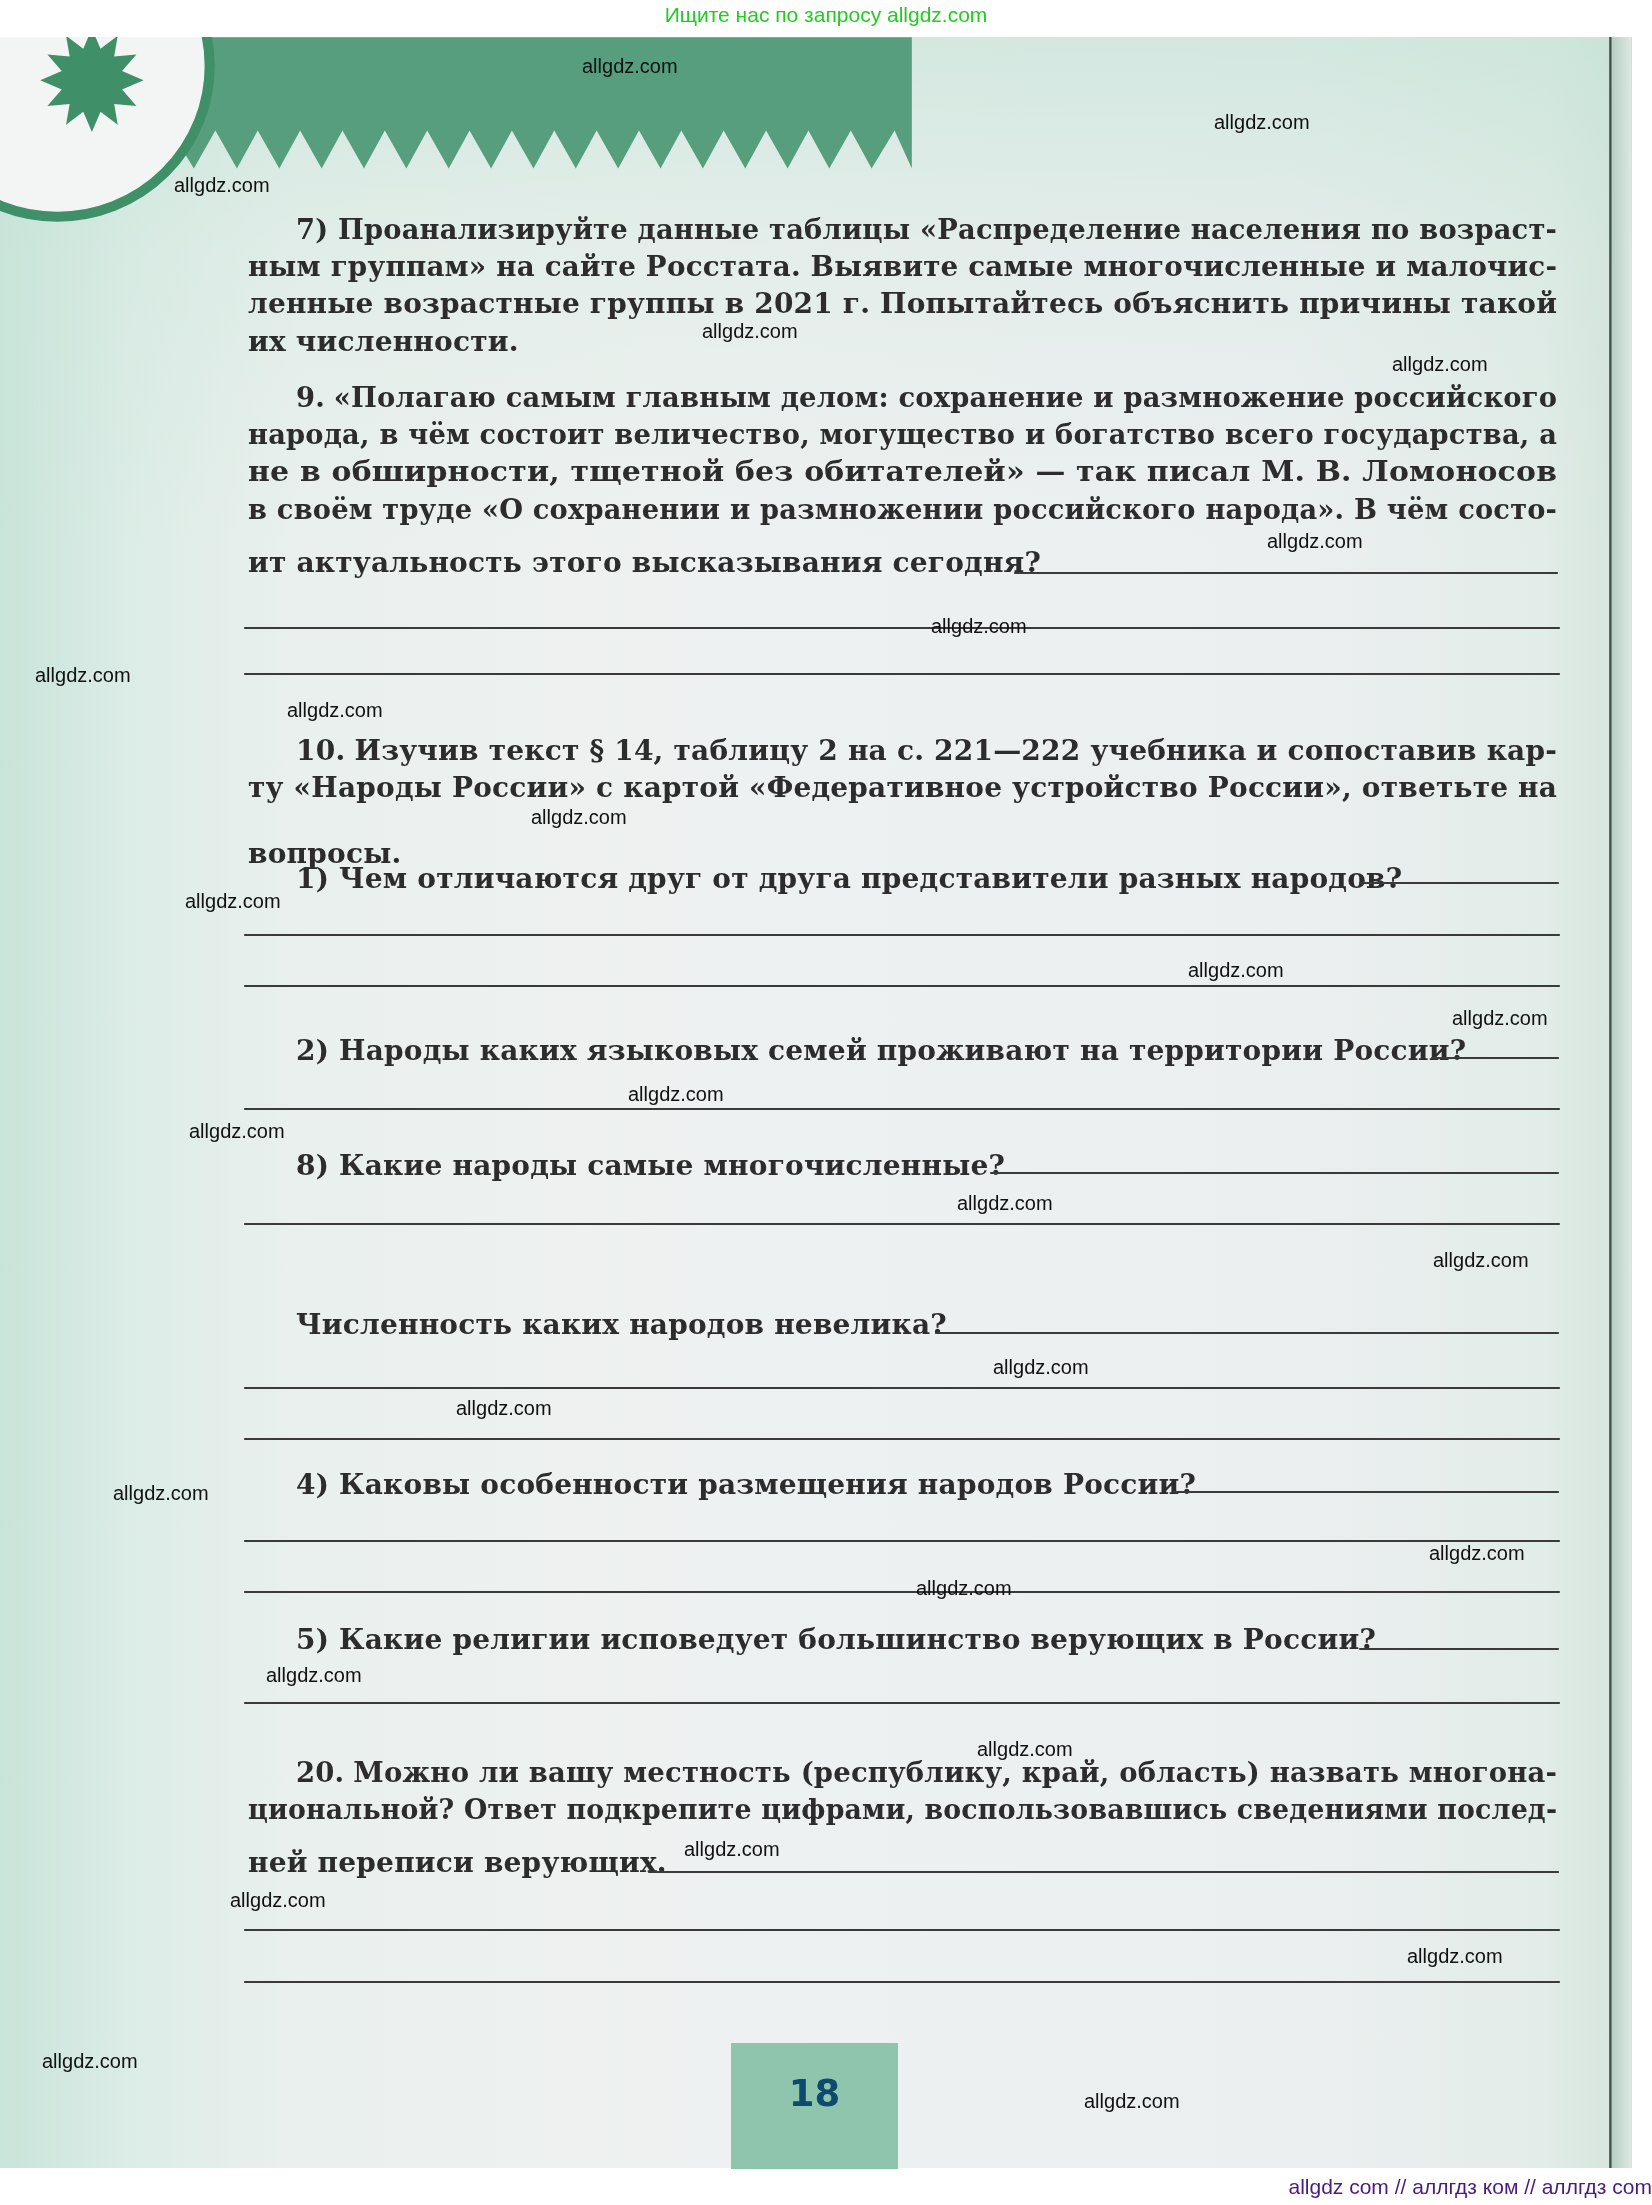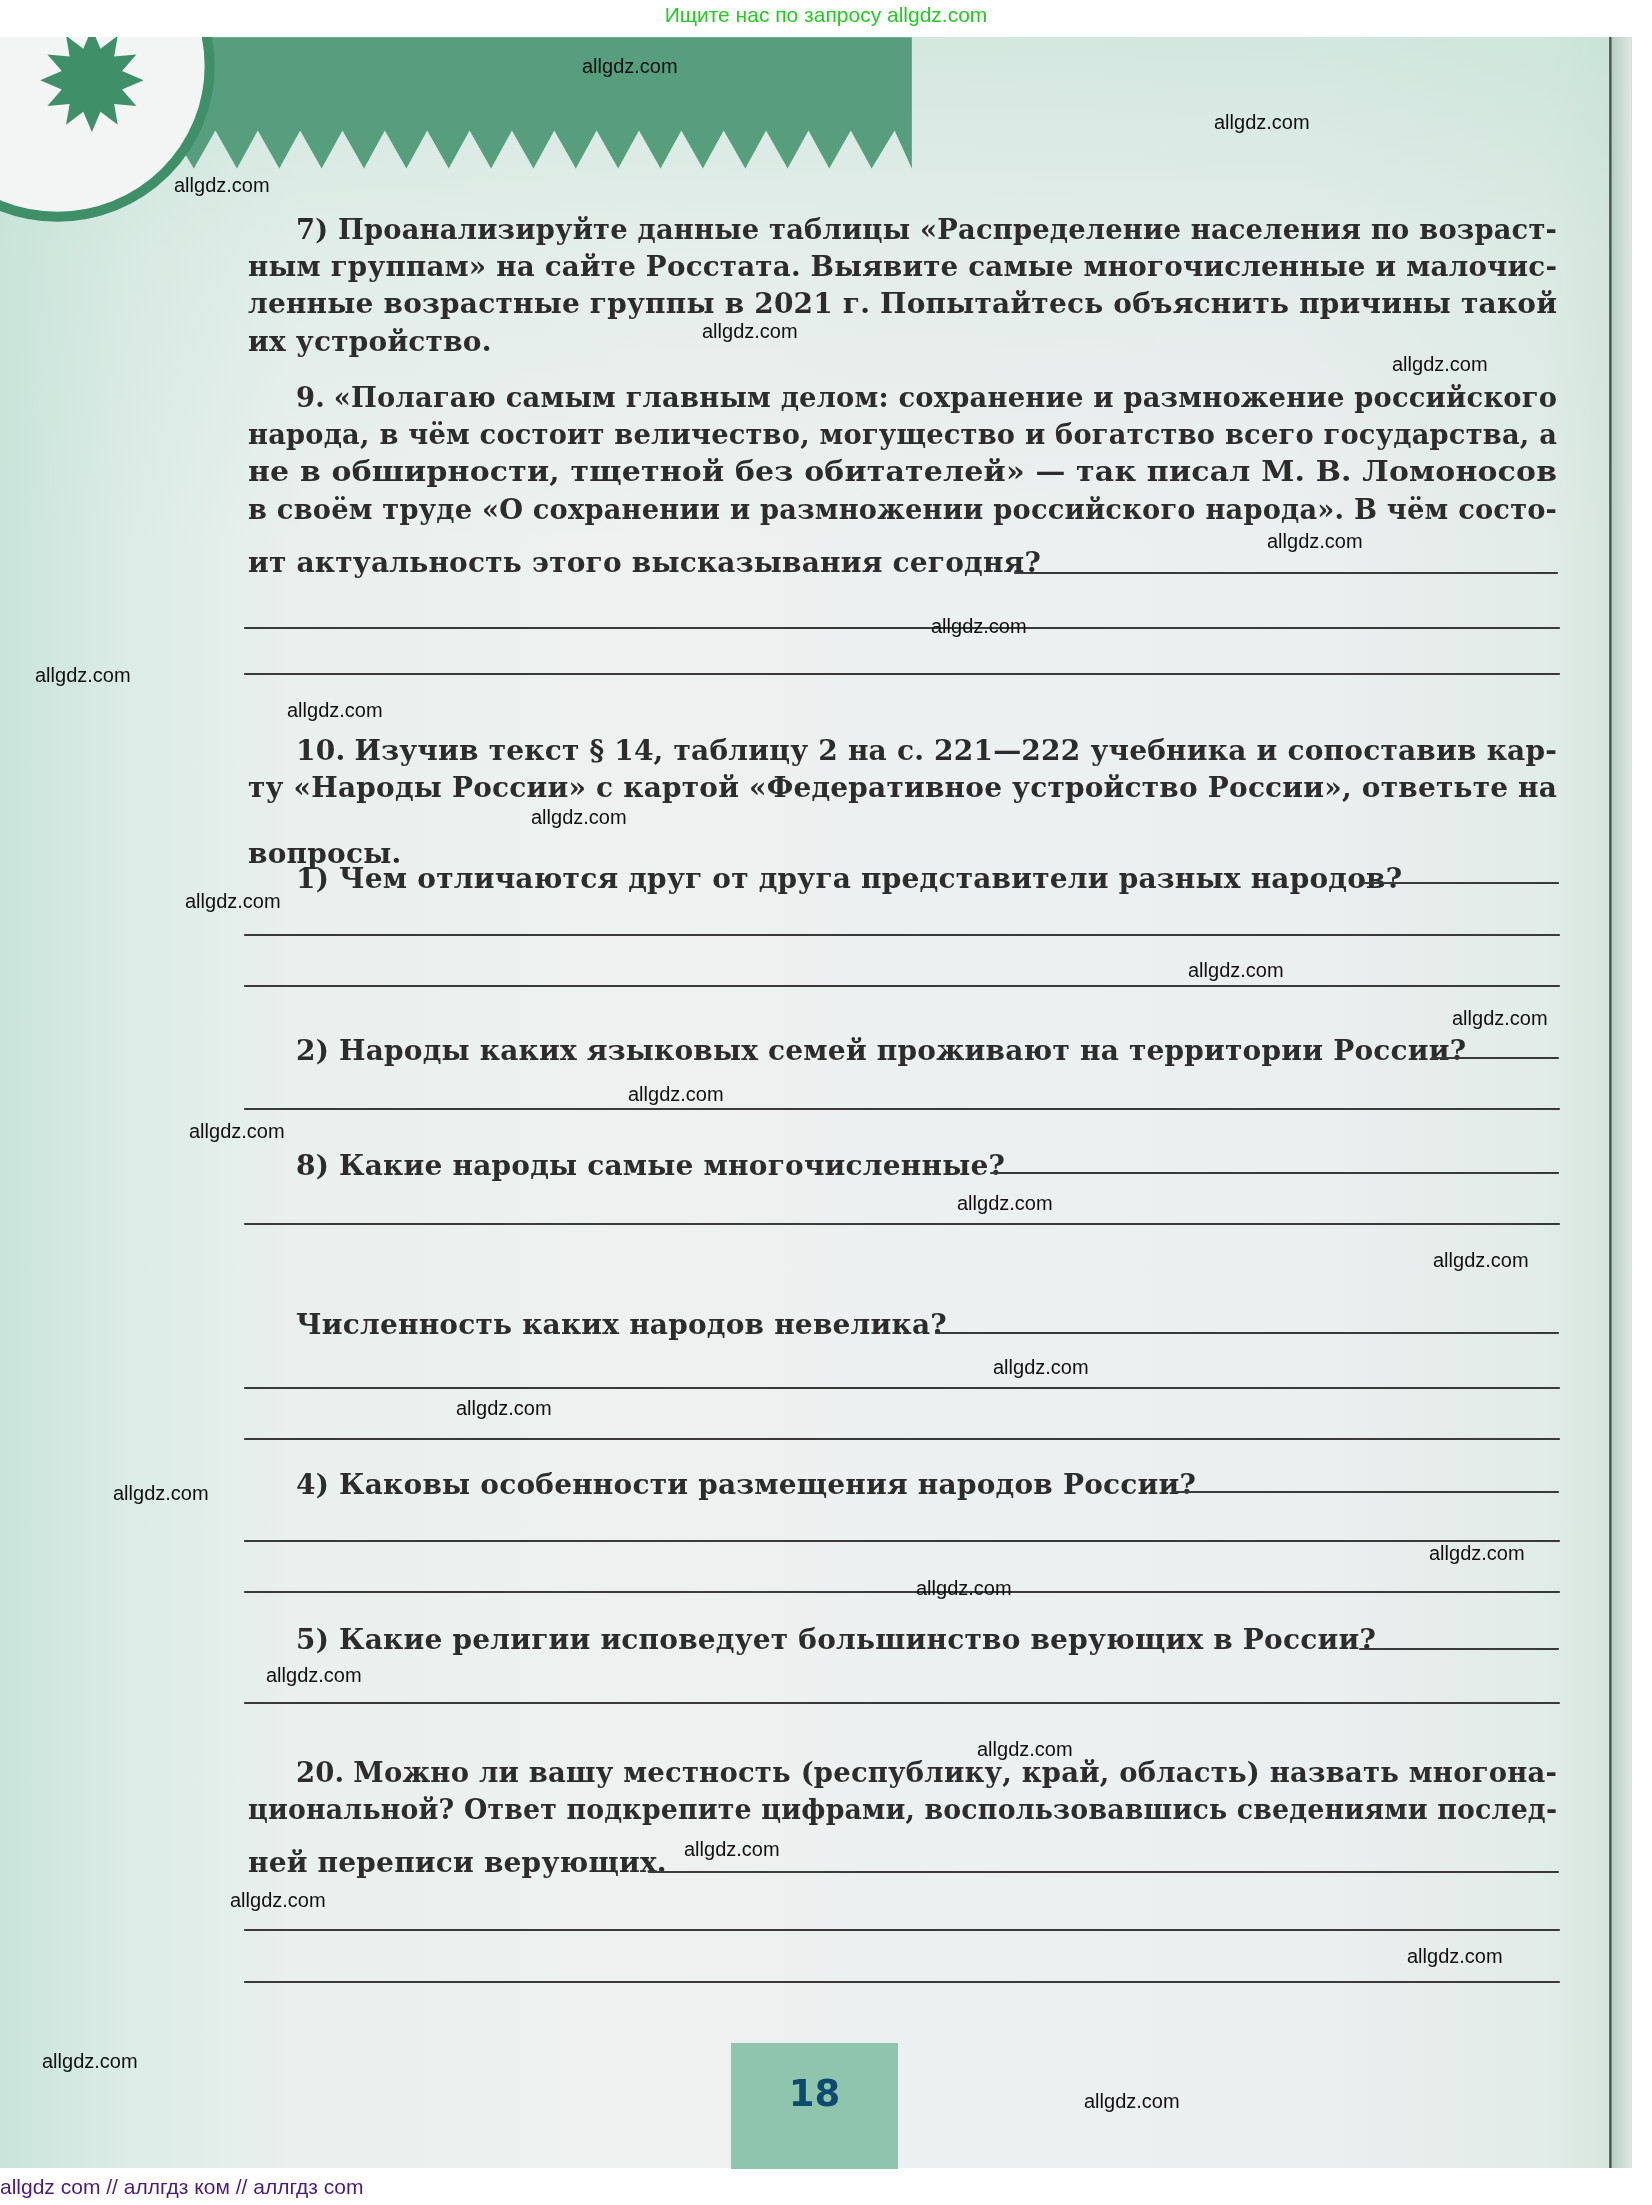--- a/index.html
+++ b/index.html
@@ -14,21 +14,21 @@
   .fold-right{position:absolute;left:1612px;top:37px;width:19.4px;height:2131px;background:linear-gradient(90deg,#b8cfc5,#dde8e3);z-index:2;}
   .header-art{position:absolute;left:0;top:37px;width:919px;height:187px;z-index:2;}
   .content{position:absolute;left:0;top:0;width:1652px;height:2205px;z-index:4;}
   .line{position:absolute;font-size:28px;color:#2c2c2c;white-space:nowrap;letter-spacing:0.2px;font-family:"DejaVu Serif",serif;transform-origin:left top;}
   .line b{font-weight:bold;}
   .blank{position:absolute;height:2.2px;background:#3a3a3a;border-radius:0.7px;}
   .wm{position:absolute;font-family:"Liberation Sans",sans-serif;font-size:20px;color:#111;z-index:6;white-space:nowrap;}
   .page-num-box{position:absolute;left:731px;top:2043px;width:167px;height:126px;background:#8fc4ad;z-index:3;}
   .page-num{position:absolute;left:0;width:167px;top:29px;text-align:center;font-family:"DejaVu Sans",sans-serif;font-weight:bold;font-size:37px;color:#0c4a6e;}
   .footer{position:absolute;left:0;top:2169px;width:1652px;height:37px;background:#fff;z-index:5;}
-  .footer-text{position:absolute;left:0;width:1652px;top:5.7px;text-align:left;font-family:"Liberation Sans",sans-serif;font-size:21px;color:#4b1a7d;}
+  .footer-text{position:absolute;left:0;width:1652px;top:5.7px;text-align:right;font-family:"Liberation Sans",sans-serif;font-size:21px;color:#4b1a7d;}
 </style>
 </head>
 <body>
 
 <div class="top-banner">
   <div class="top-banner-text">Ищите нас по запросу allgdz.com</div>
 </div>
 
 <div class="page"></div>
 <div class="fold-right"></div>
@@ -50,21 +50,21 @@
     <polygon fill="#3f8f68" points="0,-72 12,-44 36,-62 31,-33 62,-36 42,-13 72,0 42,13 62,36 31,33 36,62 12,44 0,72 -12,44 -36,62 -31,33 -62,36 -42,13 -72,0 -42,-13 -62,-36 -31,-33 -36,-62 -12,-44"></polygon>
   </g>
 </svg>
 
 <div class="content">
 
   <div>
     <div class="line" style="left: 296px; top: 213px; transform: scaleX(0.97549);"><b>7) Проанализируйте данные таблицы «Распределение населения по возраст-</b></div>
     <div class="line" style="left: 248px; top: 250px; transform: scaleX(0.990594);"><b>ным группам» на сайте Росстата. Выявите самые многочисленные и малочис-</b></div>
     <div class="line" style="left: 248px; top: 287px; transform: scaleX(0.999504);"><b>ленные возрастные группы в 2021 г. Попытайтесь объяснить причины такой</b></div>
-    <div class="line" style="left:248px;top:325px;"><b>их устройство.</b></div>
+    <div class="line" style="left:248px;top:325px;"><b>их численности.</b></div>
   </div>
 
   <div>
     <div class="line" style="left: 296px; top: 381px; transform: scaleX(0.976294);"><b>9.</b> <b>«Полагаю самым главным делом: сохранение и размножение российского</b></div>
     <div class="line" style="left: 248px; top: 418px; transform: scaleX(0.974804);"><b>народа, в чём состоит величество, могущество и богатство всего государства, а</b></div>
     <div class="line" style="left: 248px; top: 455px; transform: scaleX(1.06692);"><b>не в обширности, тщетной без обитателей» — так писал М. В. Ломоносов</b></div>
     <div class="line" style="left: 248px; top: 493px; transform: scaleX(0.974064);"><b>в своём труде «О сохранении и размножении российского народа». В чём состо-</b></div>
     <div class="line" style="left:248px;top:546px;"><b>ит актуальность этого высказывания сегодня?</b></div>
     <div class="blank" style="left:1014px;top:572px;width:544px;"></div>
     <div class="blank" style="left:244px;top:627px;width:1316px;"></div>

